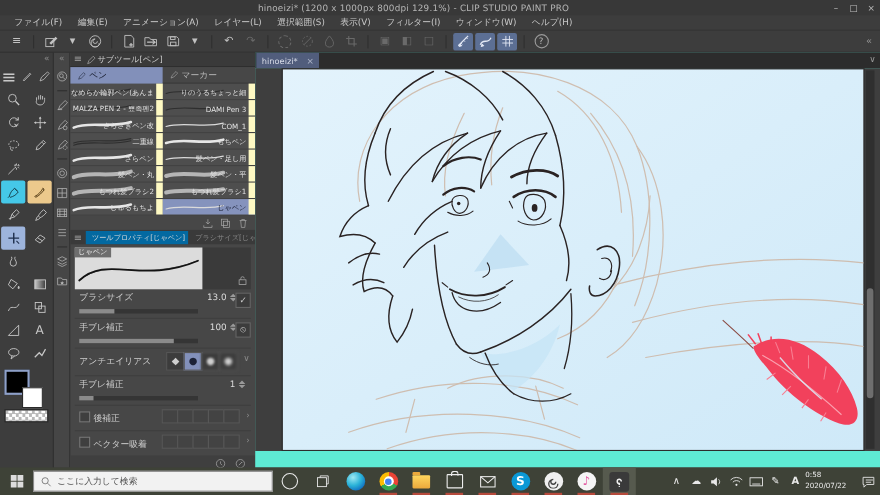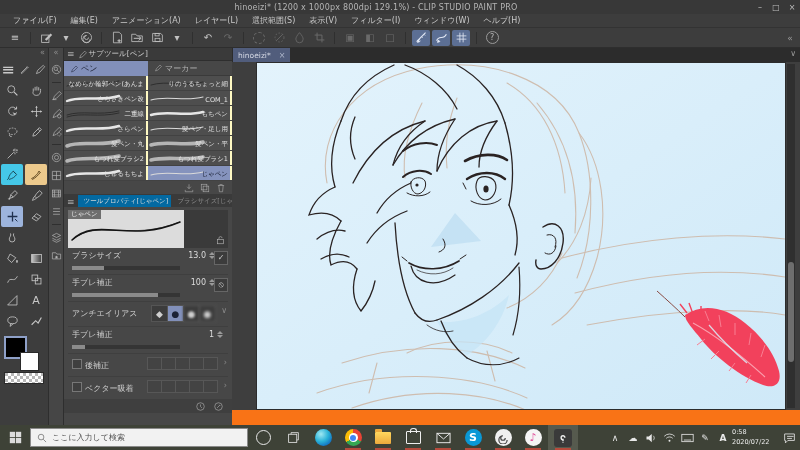--- a/index.html
+++ b/index.html
@@ -49,21 +49,21 @@
   .ptitle{font-size:7.5px;color:#cfcfcf;display:flex;align-items:center;gap:2px;}
   .ptitle svg{flex:none;}
   
   #stabs{display:flex;height:15px;}
   .stab{flex:1;display:flex;align-items:center;gap:3px;padding-left:6px;font-size:8px;box-sizing:border-box;}
   .stab.act{background:#8290ba;color:#161b2c;}
   .stab.ina{background:#474747;color:#b5b5b5;border-bottom:1px solid #3a3a3a;}
   
   #blist{background:#4e4e4e;}
   .brow{display:flex;height:14px;border-bottom:1px solid #424242;}
-  .bcell{position:relative;width:84px;height:14px;box-sizing:border-box;border-right:2px solid #fef9c3;overflow:hidden;}
+  .bcell{position:relative;width:84px;height:14px;box-sizing:border-box;border-right:6px solid #fef9c3;overflow:hidden;}
   .bcell.sel{background:#8593bd;}
   .bcell .nm{position:absolute;right:2px;bottom:1px;font-size:6.5px;color:#e2e2e2;white-space:nowrap;}
   .bcell.sel .nm{color:#12182a;}
   .bcell svg{position:absolute;left:1px;top:1px;}
   .sw{stroke:#e6e6e6;fill:none;stroke-width:2.4;stroke-linecap:round;}
   .swt{stroke:#dadada;fill:none;stroke-width:1.1;stroke-linecap:round;}
   .sd{stroke:#2e2e2e;fill:none;stroke-width:1;stroke-linecap:round;}
   .ss{stroke:#d8d8d8;fill:none;stroke-width:3.6;stroke-linecap:round;opacity:.75;filter:blur(.4px);}
   #bfoot{height:13px;display:flex;justify-content:flex-end;align-items:center;gap:6px;padding-right:6px;color:#aaa;background:#474747;}
   
@@ -87,21 +87,21 @@
   .pbox{position:absolute;right:0;top:3px;width:12px;height:12px;border:1px solid #666;background:#3c3c3c;color:#cfcfcf;font-size:8px;line-height:11px;text-align:center;}
   .aaopts{position:absolute;right:12px;top:3px;display:flex;}
   .aao{width:15px;height:15px;display:flex;align-items:center;justify-content:center;background:#3c3c3c;border:1px solid #555;margin-left:-1px;color:#cfcfcf;font-size:9px;}
   .aao.sel{background:#8290ba;color:#1c2236;}
   .chk{display:inline-block;width:8px;height:8px;border:1px solid #777;background:#3f3f3f;vertical-align:-1px;margin-right:3px;}
   .segs{position:absolute;right:10px;top:3px;display:flex;}
   .segs i{width:13px;height:11px;border:1px solid #575757;margin-left:-1px;background:#434343;}
   .rarr{position:absolute;right:1px;top:4px;color:#8a8a8a;font-size:8px;}
   #tpfoot{position:absolute;bottom:0;left:0;width:100%;height:14px;background:#3f3f3f;display:flex;justify-content:flex-end;align-items:center;gap:7px;padding-right:8px;box-sizing:border-box;color:#a5a5a5;}
   
-  #docwin{left:232px;top:48px;width:568px;height:377px;background:#f97316;}
+  #docwin{left:232px;top:48px;width:568px;height:377px;background:#5eead4;}
   #tabstrip{position:relative;height:14px;background:#2c2c2c;}
   #doctab{position:absolute;left:1px;top:0;height:14px;background:#515d7c;color:#d6dae6;font-size:7.5px;display:flex;align-items:center;padding:0 5px;gap:8px;}
   #doctab .x{color:#aeb6ca;font-size:8px;}
   #tabchev{position:absolute;right:4px;top:1px;color:#9a9a9a;font-size:8px;}
   #canvasarea{position:relative;height:348px;background:#3e3e3e;}
   #thecanvas{position:absolute;left:25px;top:1px;width:528px;height:346px;box-shadow:0 0 0 1px #2c2c2c;}
   #vscroll{position:absolute;right:5px;top:2px;width:8px;height:344px;background:#2f2f2f;}
   #vthumb{position:absolute;left:1px;top:198px;width:6px;height:100px;background:#6e6e6e;border-radius:3px;}
   #statusbar{position:relative;height:15px;background:#3a3a3a;border-top:1px solid #2a2a2a;display:flex;align-items:center;font-size:7.5px;color:#cfcfcf;}
   .sslider{width:58px;height:3px;background:#2d2d2d;margin:0 5px;position:relative;}
@@ -519,20 +519,34 @@
               <svg width="56" height="12" viewBox="0 0 56 12">
                 <path class="sd" d="M2 9C16 3 34 9 54 4"></path>
               </svg>
               <span class="nm">なめらか輪郭ペン(あんま</span>
             </div>
           <div class="bcell">
               <svg width="56" height="12" viewBox="0 0 56 12">
                 <path class="sd" d="M2 8C18 3 36 10 54 5"></path>
               </svg>
               <span class="nm">りのうるちょっと細</span>
+            </div>
+        </div>
+        <div class="brow">
+          <div class="bcell">
+              <svg width="56" height="12" viewBox="0 0 56 12">
+                <path class="sd" d="M2 9C16 4 38 9 54 4" stroke-width="1.6"></path>
+              </svg>
+              <span class="nm">MALZA PEN 2 - 뾰족펜2</span>
+            </div>
+          <div class="bcell">
+              <svg width="56" height="12" viewBox="0 0 56 12">
+                <path class="sd" d="M2 8C20 3 36 10 54 5" stroke-width="1.4"></path>
+              </svg>
+              <span class="nm">DAMI Pen 3</span>
             </div>
         </div>
         <div class="brow">
           <div class="bcell">
               <svg width="56" height="12" viewBox="0 0 56 12">
                 <path class="sw" d="M2 9C16 3 34 10 54 4"></path>
               </svg>
               <span class="nm">さらさきペン改</span>
             </div>
           <div class="bcell">

